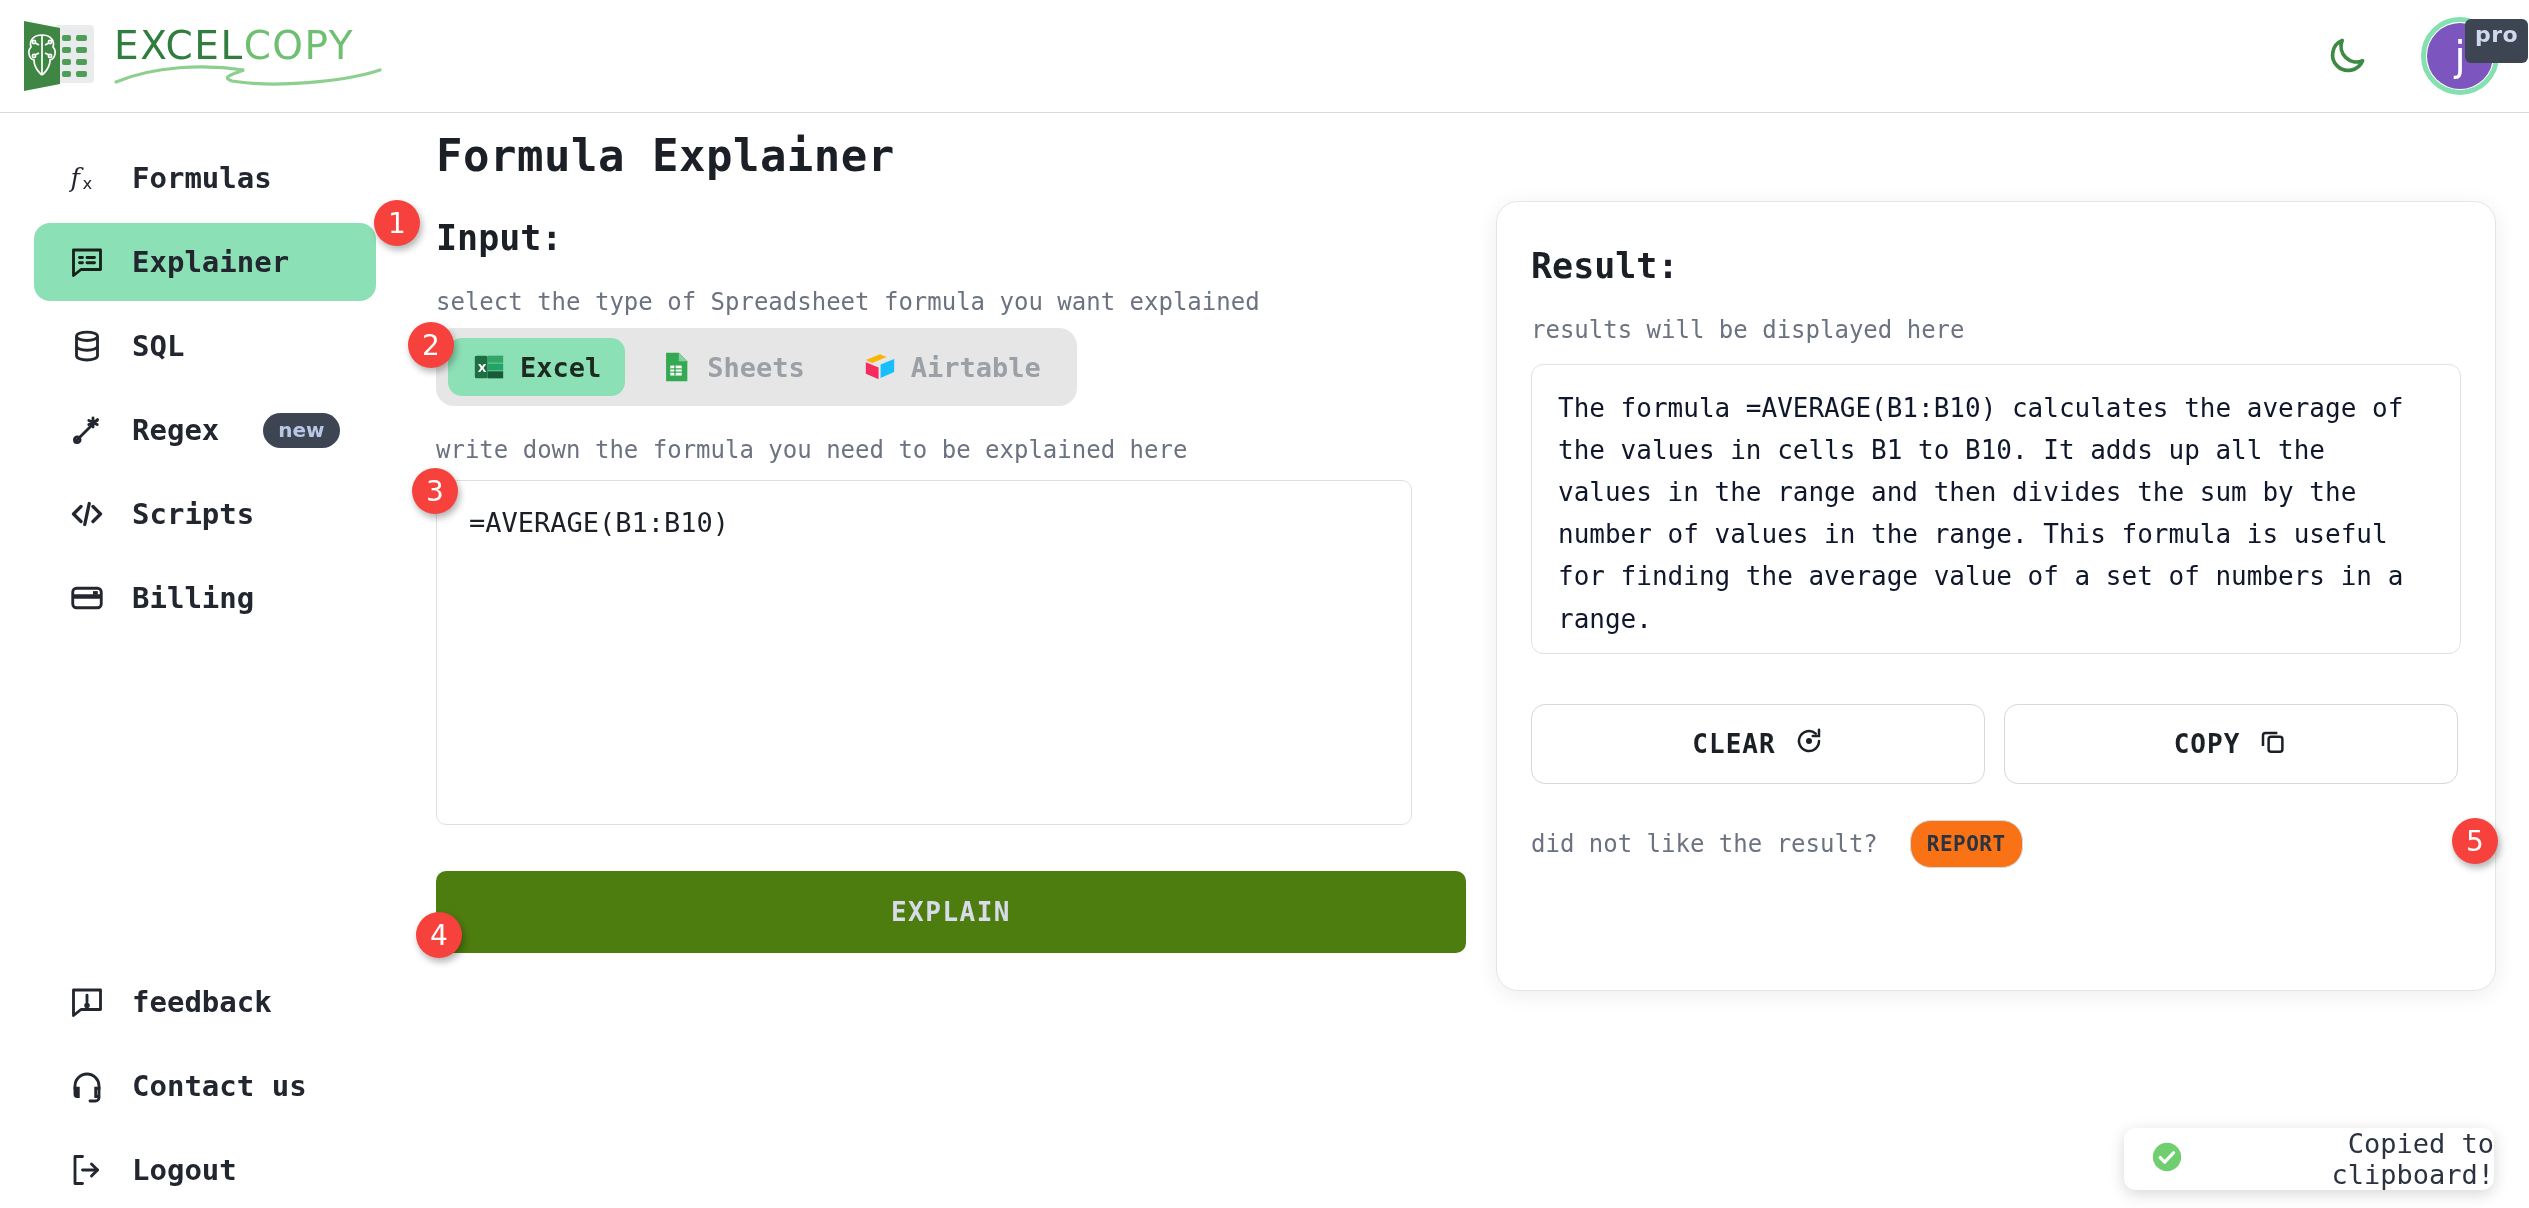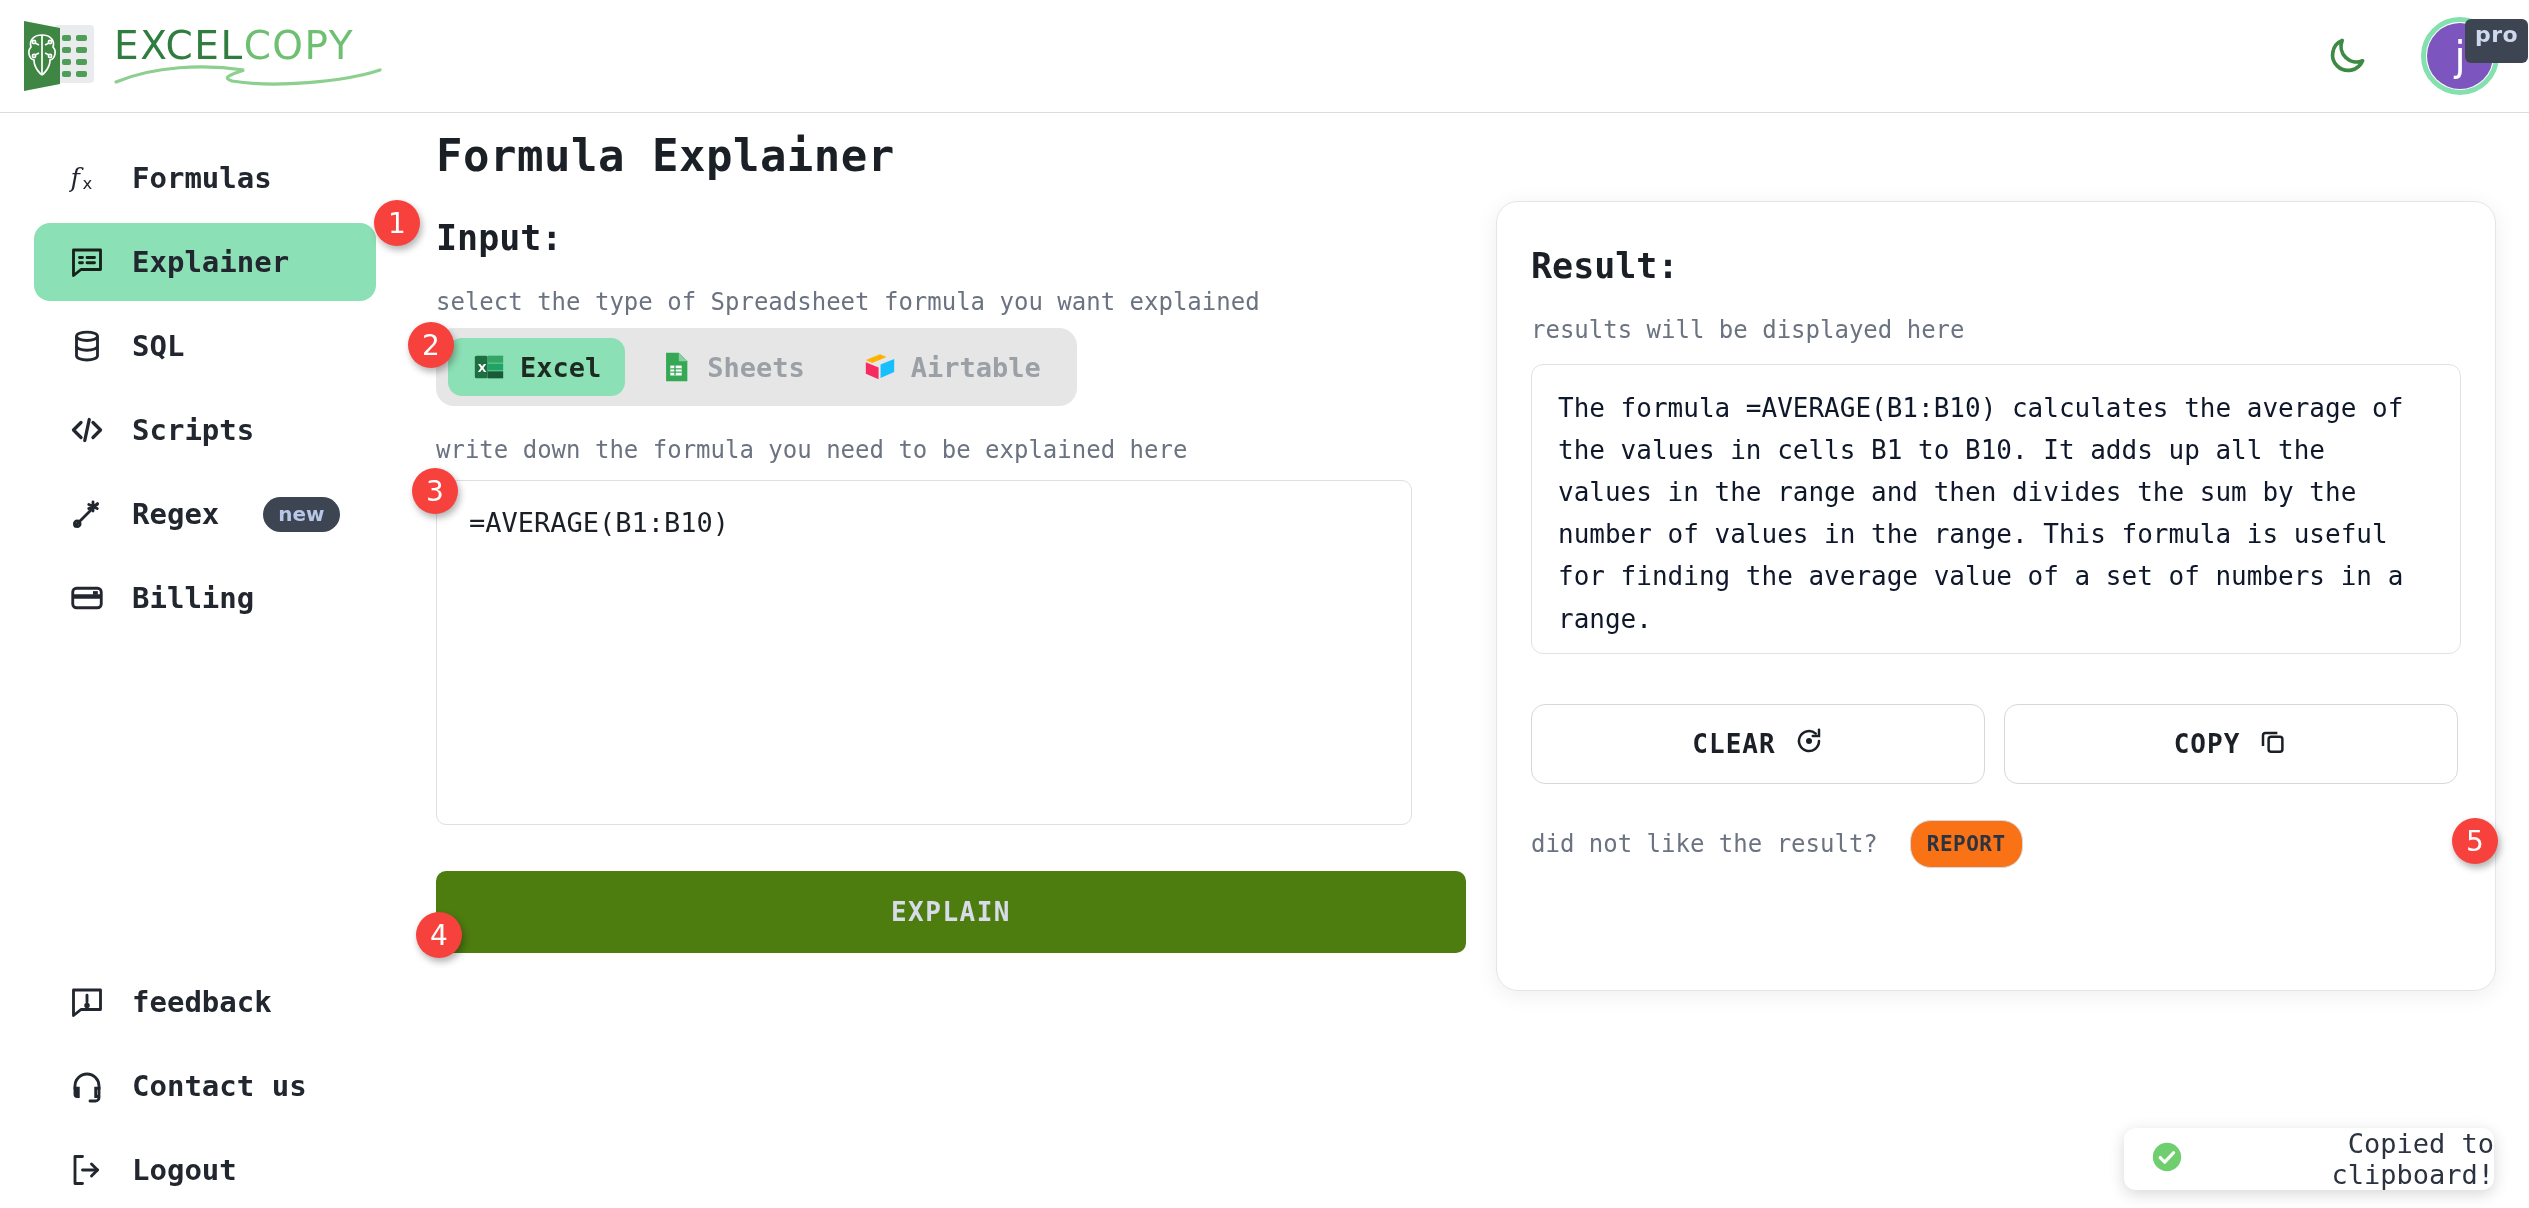--- a/index.html
+++ b/index.html
@@ -323,39 +323,39 @@
         <ellipse cx="12" cy="5.5" rx="7" ry="2.8"></ellipse>
         <path d="M5 5.5v13c0 1.6 3.1 2.8 7 2.8s7-1.2 7-2.8v-13"></path>
         <path d="M5 12c0 1.6 3.1 2.8 7 2.8s7-1.2 7-2.8"></path>
       </svg>
     </span>
     <span class="nav-label">SQL</span>
   </div>
 
   <div class="nav-item">
     <span class="nav-icon">
+      <svg width="36" height="36" viewBox="0 0 24 24" fill="none" stroke="#22272f" stroke-width="1.9" stroke-linecap="round">
+        <path d="M4 20L19 5"></path>
+        <circle cx="5.5" cy="18.5" r="1.9"></circle>
+        <path d="M16 4v6M13.2 5.6l5.6 2.8M18.8 5.6l-5.6 2.8"></path>
+      </svg>
+    </span>
+    <span class="nav-label">Regex</span>
+    <span class="new-pill">new</span>
+  </div>
+
+  <div class="nav-item">
+    <span class="nav-icon">
       <svg width="36" height="36" viewBox="0 0 24 24" fill="none" stroke="#22272f" stroke-width="2.2" stroke-linecap="round" stroke-linejoin="round">
         <path d="M8 7l-5 5 5 5"></path>
           <path d="M16 7l5 5-5 5"></path>
           <path d="M13.5 5l-3 14"></path>
       </svg>
     </span>
     <span class="nav-label">Scripts</span>
-  </div>
-
-  <div class="nav-item">
-    <span class="nav-icon">
-      <svg width="36" height="36" viewBox="0 0 24 24" fill="none" stroke="#22272f" stroke-width="1.9" stroke-linecap="round">
-        <path d="M4 20L19 5"></path>
-        <circle cx="5.5" cy="18.5" r="1.9"></circle>
-        <path d="M16 4v6M13.2 5.6l5.6 2.8M18.8 5.6l-5.6 2.8"></path>
-      </svg>
-    </span>
-    <span class="nav-label">Regex</span>
-    <span class="new-pill">new</span>
   </div>
 
   <div class="nav-item">
     <span class="nav-icon">
       <svg width="36" height="36" viewBox="0 0 24 24" fill="none" stroke="#22272f" stroke-width="1.9">
         <rect x="2.5" y="5.5" width="19" height="13" rx="2.5"></rect>
         <path d="M2.5 11h19" stroke-width="3"></path>
         <rect x="16" y="7.4" width="3.2" height="2.4" fill="#22272f" stroke="none"></rect>
       </svg>
     </span>

